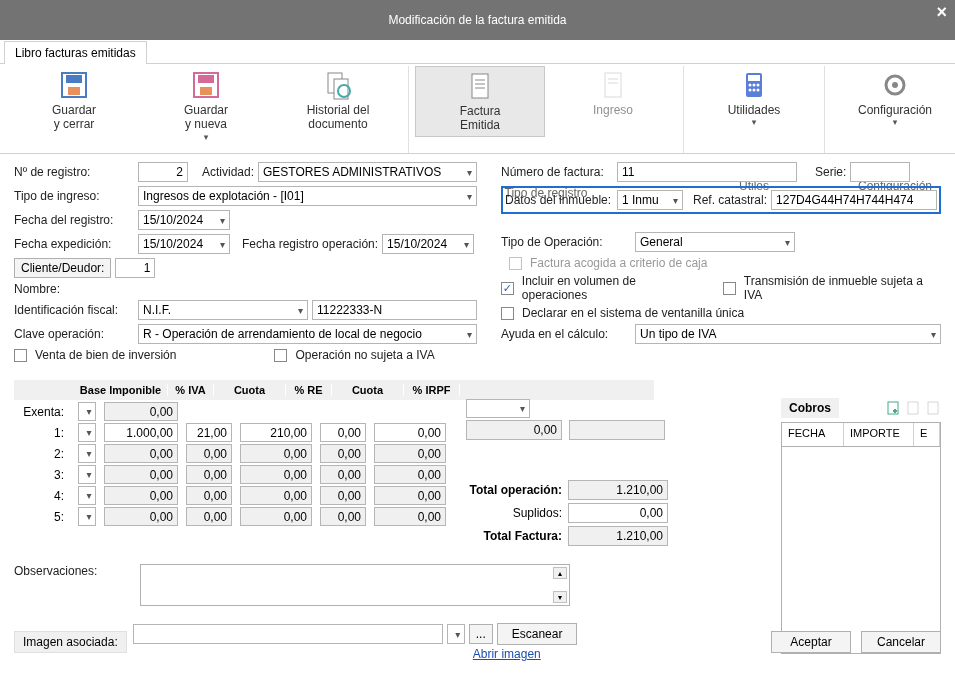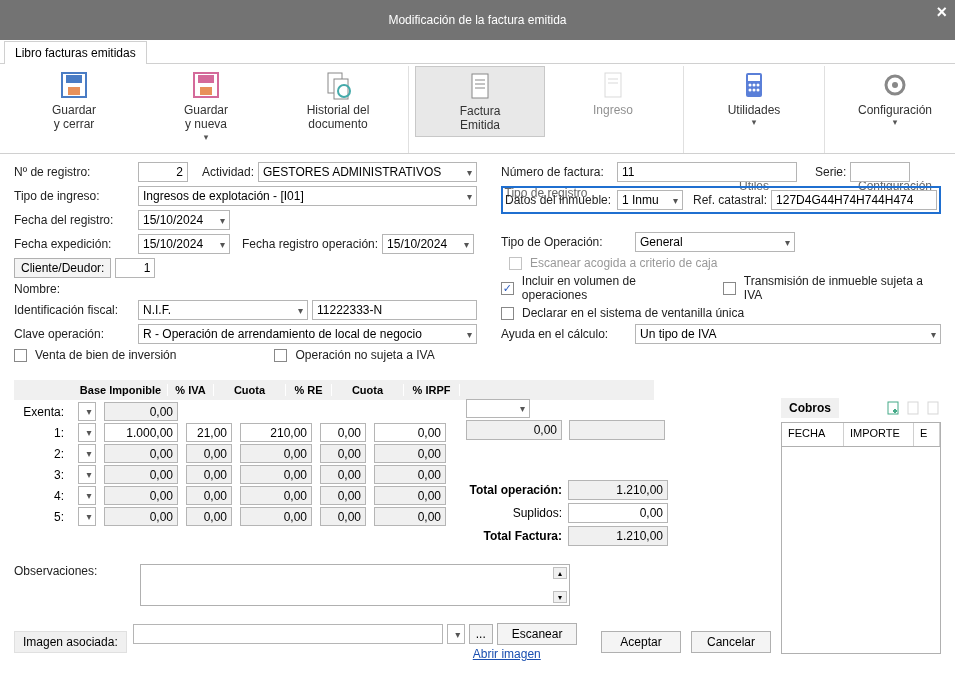--- a/index.html
+++ b/index.html
@@ -299,21 +299,21 @@
         <span class="lbl" style="min-width:130px">Tipo de Operación:</span>
         <div class="sel" style="width:160px">
           <span>General</span>
             <span class="arr">▾</span>
         </div>
       </div>
 
       <div class="row">
         <span style="width:4px"></span>
         <span class="chk" style="opacity:.5"></span>
-        <span class="lbl-sm" style="color:#999">Escanear acogida a criterio de caja</span>
+        <span class="lbl-sm" style="color:#999">Factura acogida a criterio de caja</span>
       </div>
 
       <div class="row">
         <span class="chk checked"></span>
         <span class="lbl-sm">Incluir en  volumen de operaciones</span>
         <span style="width:14px"></span>
         <span class="chk"></span>
         <span class="lbl-sm">Transmisión de inmueble sujeta a IVA</span>
       </div>
 
@@ -487,14 +487,14 @@
       <div class="sel" style="width:18px;height:20px;justify-content:center">
           <span class="arr">▾</span>
         </div>
       <button class="btn" style="padding:2px 6px">...</button>
       <button class="btn">Escanear</button>
     </div>
     <span class="link" style="margin-left:340px">Abrir imagen</span>
   </div>
   <div style="flex:1"></div>
   <button class="btn" style="width:80px;margin-right:4px">Aceptar</button>
-  <button class="btn" style="width:80px;margin-right:170px">Cancelar</button>
+  <button class="btn" style="width:80px;">Cancelar</button>
 </div>
 
 </body></html>

